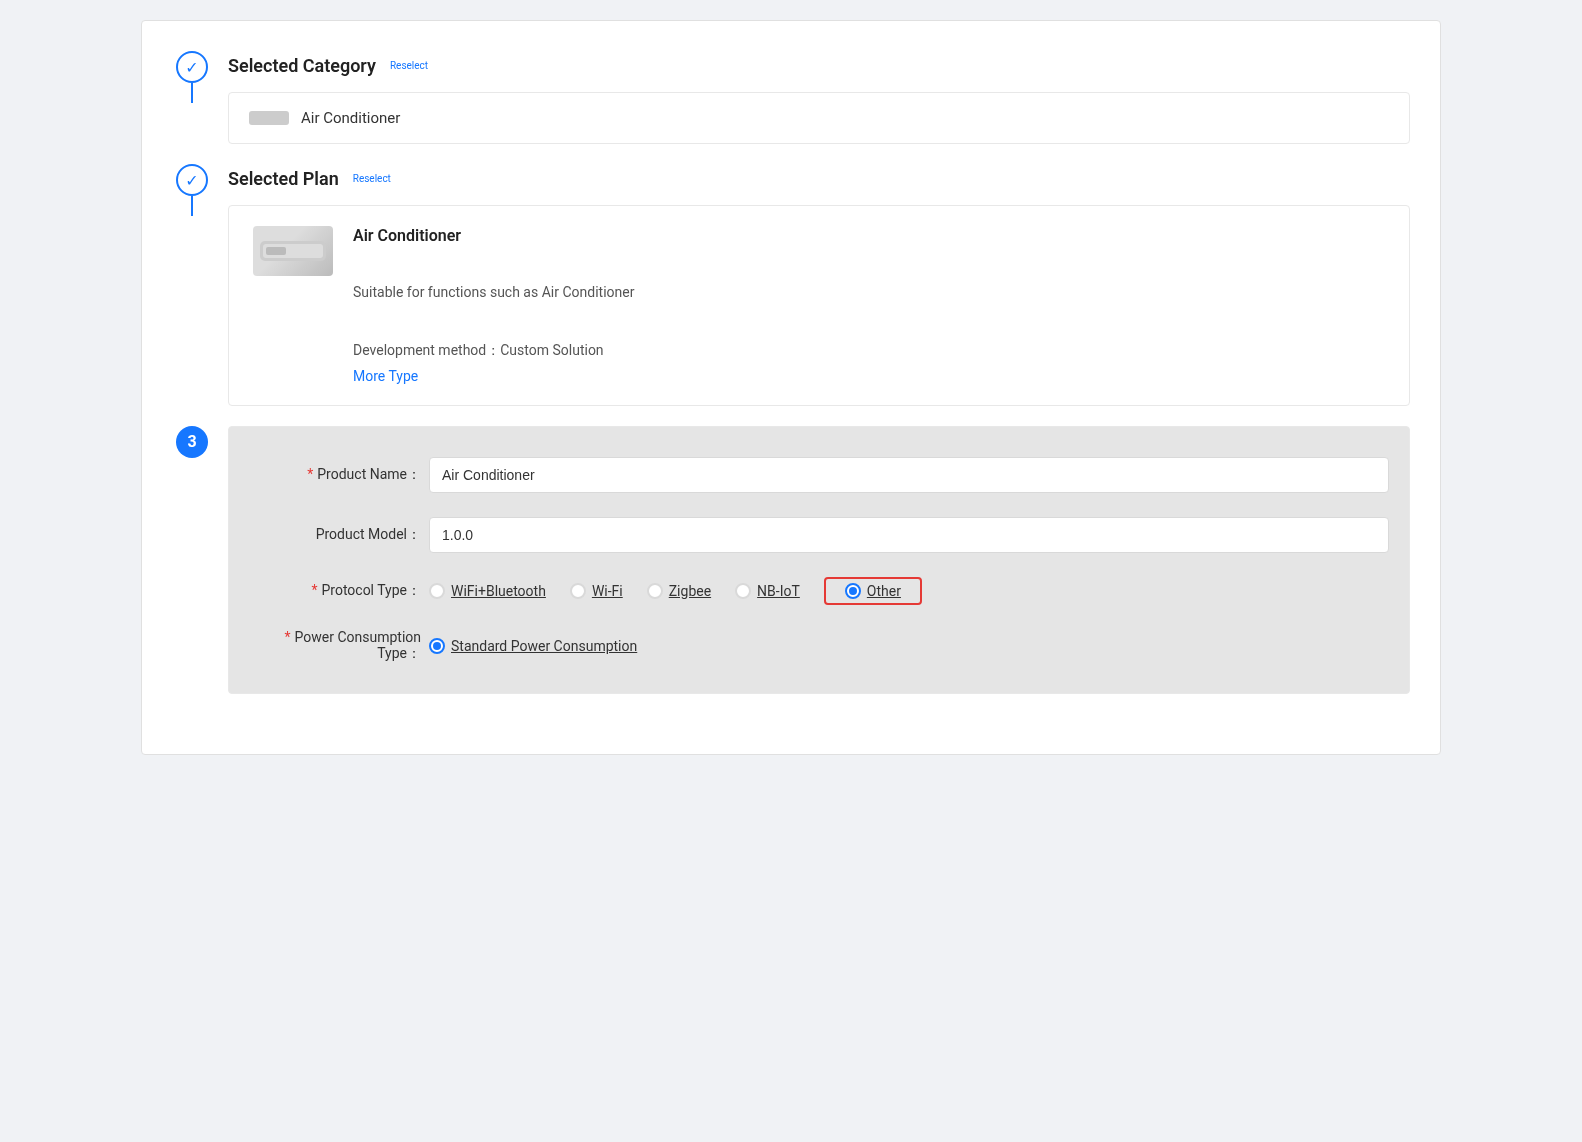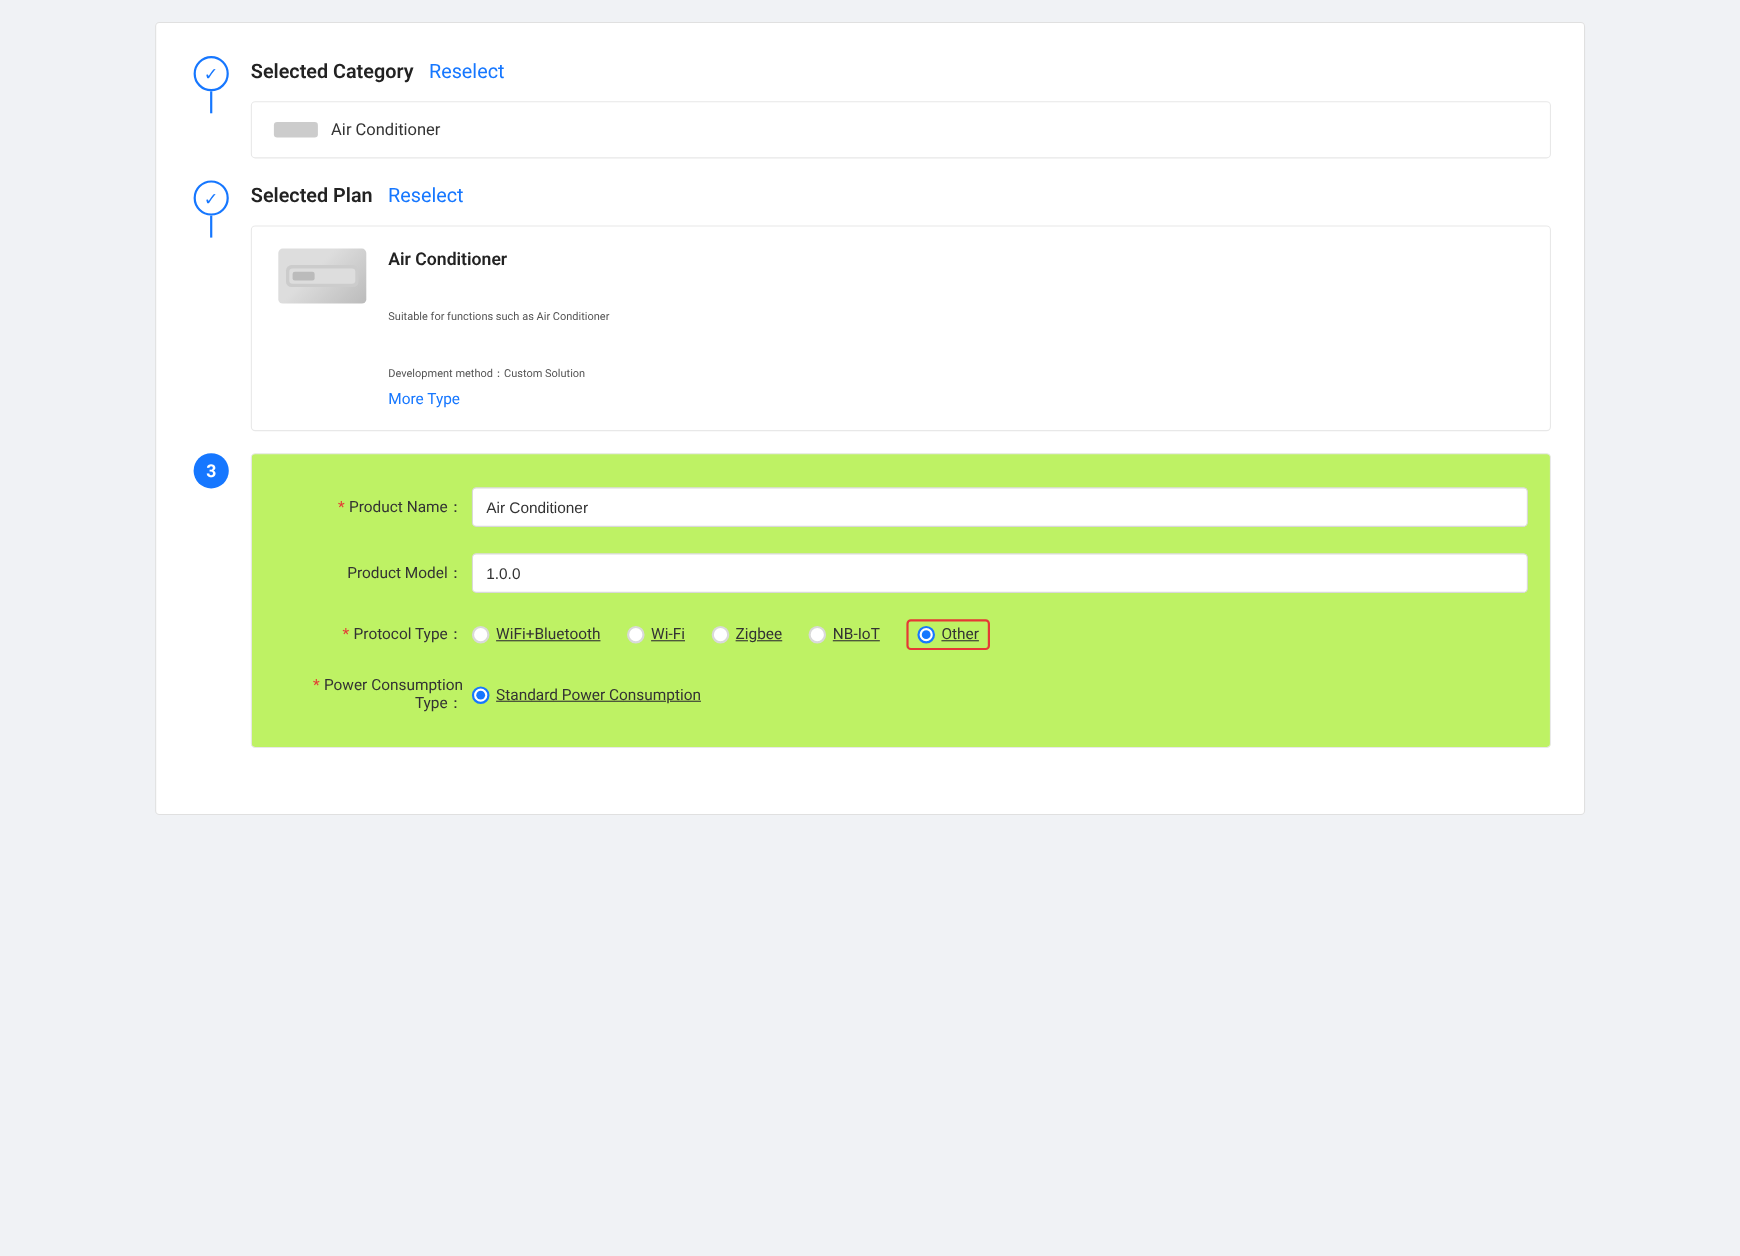--- a/index.html
+++ b/index.html
@@ -77,21 +77,21 @@
       gap: 14px;
       margin-bottom: 16px;
       padding-top: 4px;
     }
     .step-title {
       font-size: 18px;
       font-weight: 600;
       color: #222;
     }
     .reselect-link {
-      font-size: 18px;
+      font-size: 10px;
       color: #1677ff;
       cursor: pointer;
       text-decoration: none;
     }
 
     
     .card {
       border: 1px solid #e8e8e8;
       border-radius: 4px;
       padding: 16px 20px;
@@ -140,40 +140,40 @@
       height: 40px;
     }
     .plan-info { flex: 1; }
     .plan-name {
       font-size: 16px;
       font-weight: 600;
       color: #222;
       margin-bottom: 6px;
     }
     .plan-desc {
-      font-size: 10px;
+      font-size: 14px;
       color: #555;
       line-height: 1.6;
       margin-top: 36px;
     }
     .more-info-link {
       font-size: 14px;
       color: #1677ff;
       cursor: pointer;
       text-decoration: none;
       display: inline-block;
       margin-top: 6px;
     }
 
     
     .form-card {
       border: 1px solid #e8e8e8;
       border-radius: 4px;
       padding: 30px 20px 30px 20px;
-      background: #bef264;
+      background: #e5e5e5;
     }
     .form-row {
       display: flex;
       align-items: center;
       margin-bottom: 24px;
     }
     .form-row:last-child { margin-bottom: 0; }
     .form-label {
       font-size: 14px;
       color: #333;
@@ -237,21 +237,21 @@
       border-radius: 50%;
       top: 50%;
       left: 50%;
       transform: translate(-50%, -50%);
     }
 
     
     .radio-option-highlighted {
       border: 2px solid #e53935;
       border-radius: 4px;
-      padding: 4px 8px;
+      padding: 4px 19px;
     }
   </style>
 </head>
 <body>
 
 <div class="page-container">
 
   <div class="step-row">
     <div class="step-icon-col">
       <div class="step-circle-check">✓</div>

